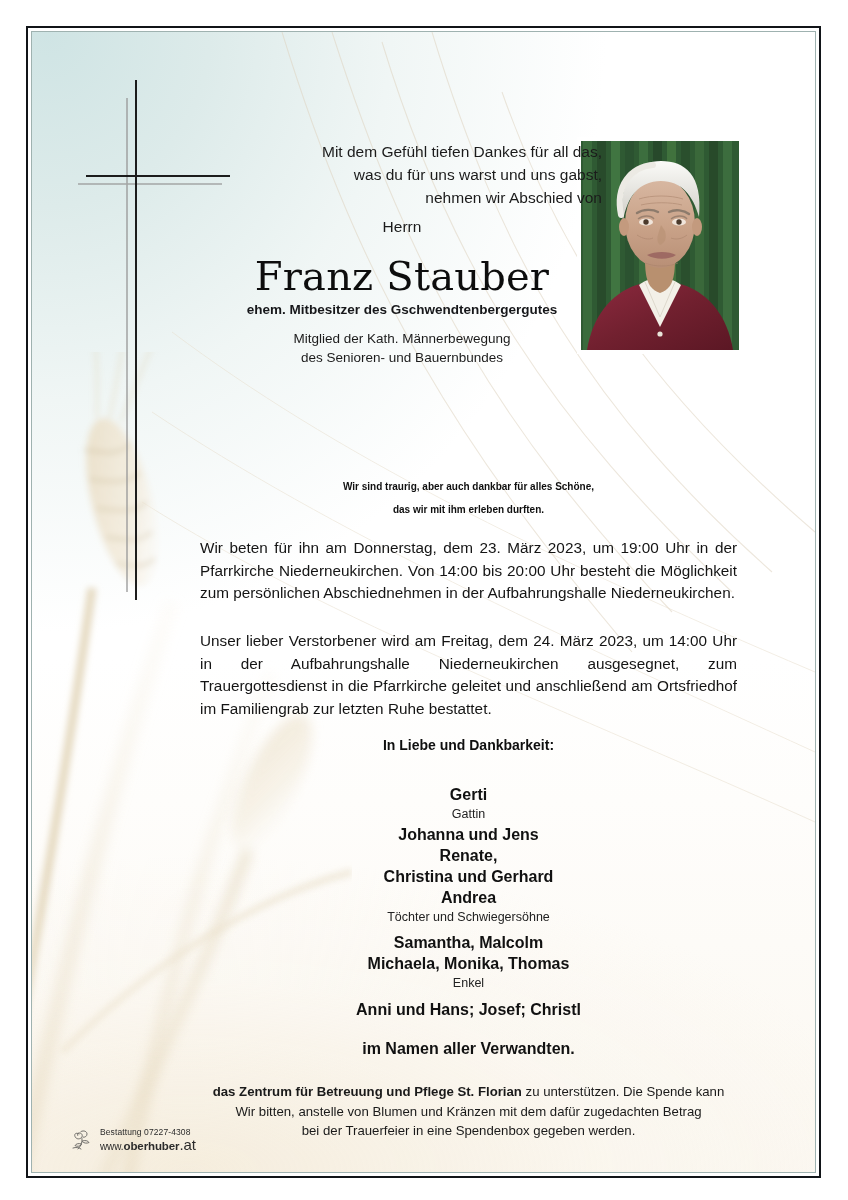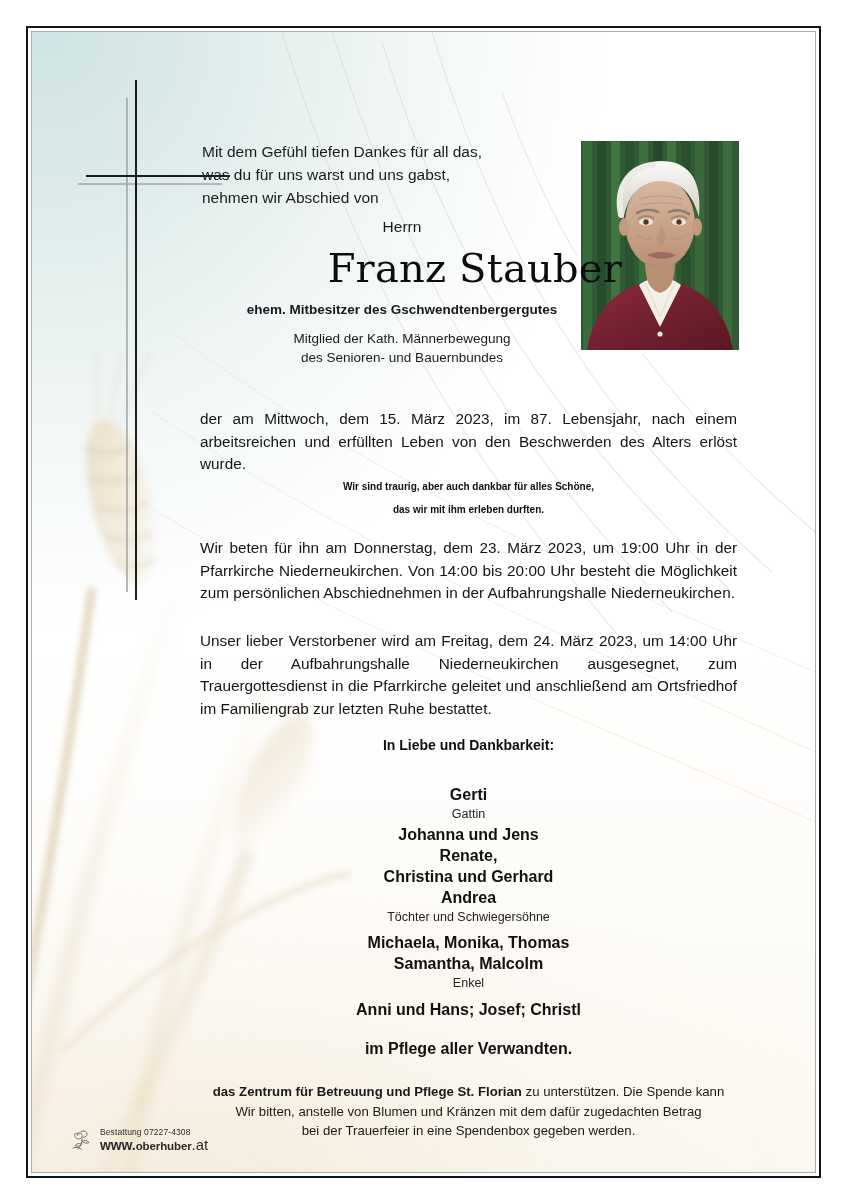--- a/index.html
+++ b/index.html
@@ -84,38 +84,38 @@
   
   .content {
     position: absolute;
     left: 0; top: 0; width: 783px; height: 1140px;
   }
 
   .intro {
     position: absolute;
     left: 170px; top: 108px;
     width: 400px;
-    text-align: left;
+    text-align: right;
     font-size: 15.5px;
     line-height: 23px;
     color: #1b1b1b;
   }
   .honorific {
     position: absolute;
     left: 170px; top: 186px;
     width: 400px;
     text-align: center;
     font-size: 15.5px;
     color: #1b1b1b;
   }
   .deceased-name {
     position: absolute;
-    left: 150px; top: 213px;
+    left: 150px; top: 221px;
     width: 440px;
-    text-align: right;
+    text-align: center;
     font-family: "DejaVu Serif", serif;
     font-weight: 400;
     font-size: 40px;
     letter-spacing: 0.2px;
     color: #0d0d0d;
   }
   .role {
     position: absolute;
     left: 150px; top: 270px;
     width: 440px;
@@ -207,21 +207,21 @@
     left: 38px; top: 1096px;
     display: flex;
     align-items: center;
     gap: 4px;
   }
   .logo-mark { width: 26px; height: 24px; opacity: .78; }
   .logo-mark svg { width:100%; height:100%; display:block; }
   .logo-text { line-height: 1.06; color:#2b2b2b; }
   .logo-line1 { font-size: 8.5px; letter-spacing: .1px; }
   .logo-line2 { font-size: 11.5px; font-weight: bold; letter-spacing: -.1px; }
-  .logo-line2 .www { font-weight: bold; font-size: 14px; }
+  .logo-line2 .www { font-weight: normal; font-size: 10px; }
   .logo-line2 .at  { font-weight: normal; font-size: 15px; }
 </style>
 </head>
 <body>
 
 <div class="page">
 
   <div class="frame-outer"></div>
   <div class="frame-inner"></div>
 
@@ -406,21 +406,20 @@
 
       <div class="honorific">Herrn</div>
       <div class="deceased-name">Franz Stauber</div>
       <div class="role">ehem. Mitbesitzer des Gschwendtenbergergutes</div>
 
       <div class="membership">
         <div>Mitglied der Kath. Männerbewegung</div>
         <div>des Senioren- und Bauernbundes</div>
       </div>
 
-      <div class="para p-death">der am Mittwoch, dem 15. März 2023, im 87. Lebensjahr, nach einem arbeitsreichen und erfüllten Leben von den Beschwerden des Alters erlöst wurde.</div>
 
       <div class="centered-bold c-grateful">
         <div>Wir sind traurig, aber auch dankbar für alles Schöne,</div>
         <div>das wir mit ihm erleben durften.</div>
       </div>
 
       <div class="para p-pray">Wir beten für ihn am Donnerstag, dem 23. März 2023, um 19:00 Uhr in der Pfarrkirche Niederneukirchen. Von 14:00 bis 20:00 Uhr besteht die Möglichkeit zum persönlichen Abschiednehmen in der Aufbahrungshalle Niederneukirchen.</div>
       <div class="para p-burial">Unser lieber Verstorbener wird am Freitag, dem 24. März 2023, um 14:00 Uhr in der Aufbahrungshalle Niederneukirchen ausgesegnet, zum Trauergottesdienst in die Pfarrkirche geleitet und anschließend am Ortsfriedhof im Familiengrab zur letzten Ruhe bestattet.</div>
 
       <div class="centered-bold c-inliebe">In Liebe und Dankbarkeit:</div>
@@ -432,27 +431,27 @@
 
       <div class="names n-daughters">
         <div class="name-line">Johanna und Jens</div>
         <div class="name-line">Renate,</div>
         <div class="name-line">Christina und Gerhard</div>
         <div class="name-line">Andrea</div>
         <div class="name-role">Töchter und Schwiegersöhne</div>
       </div>
 
       <div class="names n-grandkids">
+        <div class="name-line">Samantha, Malcolm</div>
         <div class="name-line">Michaela, Monika, Thomas</div>
-        <div class="name-line">Samantha, Malcolm</div>
         <div class="name-role">Enkel</div>
       </div>
 
       <div class="names n-others">Anni und Hans; Josef; Christl</div>
-      <div class="names n-closing">im Pflege aller Verwandten.</div>
+      <div class="names n-closing">im Namen aller Verwandten.</div>
 
       <div class="donation">
         <div><b>das Zentrum für Betreuung und Pflege St. Florian</b><span> zu unterstützen. Die Spende kann</span></div>
         <div>Wir bitten, anstelle von Blumen und Kränzen mit dem dafür zugedachten Betrag</div>
         <div>bei der Trauerfeier in eine Spendenbox gegeben werden.</div>
       </div>
 
       <div class="footer-logo">
         <div class="logo-mark">
           <svg viewBox="0 0 26 24">

